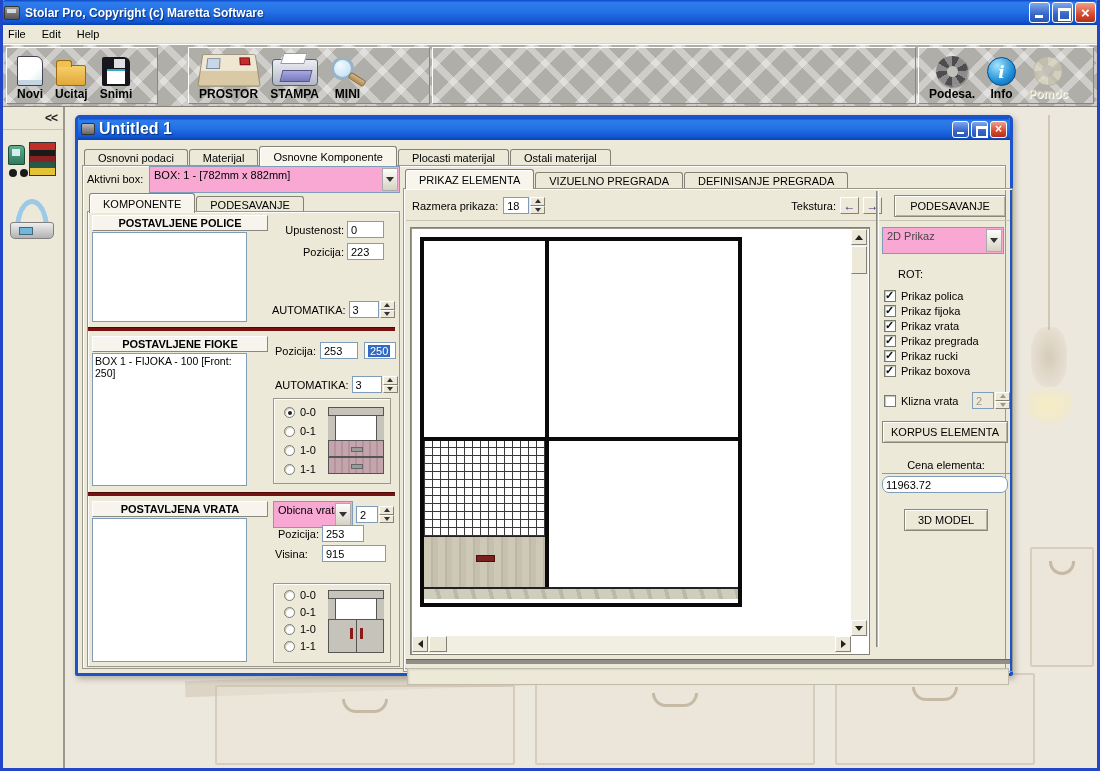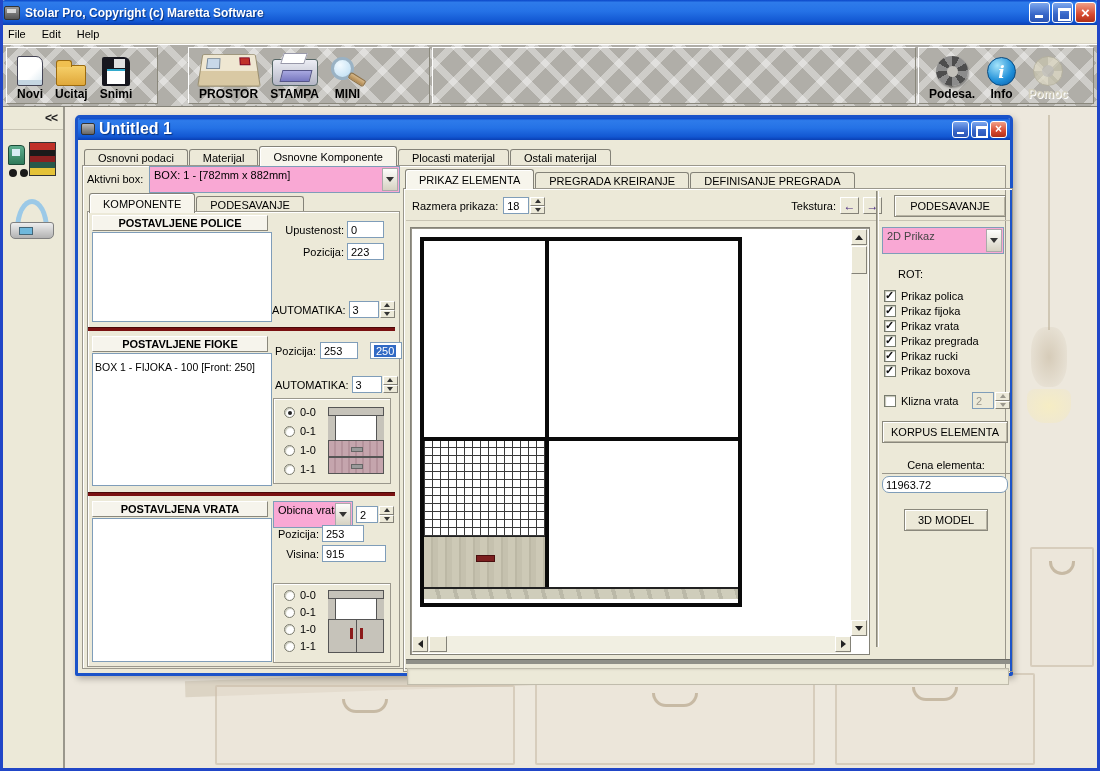--- a/index.html
+++ b/index.html
@@ -95,21 +95,21 @@
   .lpanel{position:absolute;left:4px;top:3px;width:313px;height:498px}
   .row-aktivni{position:absolute;left:0;top:0;width:100%;height:20px;display:flex;align-items:center}
   .lab{font-size:11px;color:#000}
   .select{position:relative;background:#f9a8d4;border:1px solid #7f9db9;height:27px;font-size:11px;padding:2px 18px 0 4px;overflow:hidden;white-space:nowrap}
   .select .da{position:absolute;right:1px;top:1px;bottom:1px;width:16px;background:linear-gradient(#fdfdfb,#d6d2c2);border:1px solid #aaa;display:flex;align-items:center;justify-content:center}
   .select .da::after{content:"";border:4px solid transparent;border-top:5px solid #333;margin-top:4px}
   .subtabs{left:2px;top:24px}
   .groups-border{position:absolute;left:0;top:42px;width:100%;height:456px;border:1px solid #9a978c;box-shadow:inset 1px 1px 0 #fff}
   .grp{position:absolute;left:2px;width:305px}
   .grp-hdr{position:absolute;left:3px;top:2px;width:176px;height:16px;background:#f6f4ec;border:1px solid;border-color:#fff #8a887c #8a887c #fff;font-size:11px;font-weight:bold;text-align:center;line-height:15px}
-  .listbox{position:absolute;left:3px;background:#fff;border:1px solid #7f9db9;width:180px;font-size:10.5px;padding:7px 2px}
+  .listbox{position:absolute;left:3px;background:#fff;border:1px solid #7f9db9;width:155px;font-size:10.5px;padding:1px 2px}
   .reddiv{position:absolute;left:1px;width:307px;height:4px;background:#7a1111;border-top:1px solid #4a0808}
   .fldrow{position:absolute;display:flex;align-items:center}
   .fld{background:#fff;border:1px solid #7f9db9;height:17px;font-size:11px;padding:1px 3px;color:#000}
   .fld:disabled,.fld.dis{background:#ece9d8;color:#9a978c}
   .spin{display:inline-flex;flex-direction:column;width:15px;height:17px;margin-left:1px}
   .spin b{flex:1;background:#ece9d8;border:1px solid;border-color:#fff #848278 #848278 #fff;display:flex;align-items:center;justify-content:center;position:relative}
   .spin b.up::after{content:"";border:3px solid transparent;border-bottom:4px solid #333;margin-top:-3px}
   .spin b.dn::after{content:"";border:3px solid transparent;border-top:4px solid #333;margin-bottom:-3px}
   .spin.dis b.up::after{border-bottom-color:#9a978c}
   .spin.dis b.dn::after{border-top-color:#9a978c}
@@ -329,21 +329,21 @@
             <div class="reddiv" style="top:158px"></div>
 
             <div class="grp" style="top:165px;height:155px">
               <div class="grp-hdr">POSTAVLJENE FIOKE</div>
               <div class="listbox" style="top:19px;height:133px">
                 <div>BOX 1 - FIJOKA - 100 [Front: 250]</div>
               </div>
               <div class="fldrow" style="left:186px;top:8px">
                 <span class="lab" style="margin-right:4px">Pozicija:</span>
                 <input class="fld" style="width: 38px;" value="253">
-                <div class="fld sel-fld" style="width:32px;margin-left:12px">
+                <div class="fld sel-fld" style="width:32px;margin-left:6px">
                   <span>250</span>
                 </div>
               </div>
               <div class="fldrow" style="left:186px;top:42px">
                 <span class="lab" style="margin-right:3px">AUTOMATIKA:</span>
                 <input class="fld" style="width: 30px;" value="3">
                 <span class="spin">
                     <b class="up"></b>
                     <b class="dn"></b>
                   </span>
@@ -387,21 +387,21 @@
                 <span class="spin">
                     <b class="up"></b>
                     <b class="dn"></b>
                   </span>
               </div>
               <div class="fldrow" style="left:186px;top:26px">
                 <span class="lab" style="width:44px;text-align:right;margin-right:3px">Pozicija:</span>
                 <input class="fld" style="width: 42px;" value="253">
               </div>
               <div class="fldrow" style="left:186px;top:46px">
-                <span class="lab" style="width:44px;text-align:right;margin-right:3px">Visina:</span>
+                <span class="lab" style="width:44px;text-align:left;margin-right:3px">Visina:</span>
                 <input class="fld" style="width: 64px;" value="915">
               </div>
               <div class="radio-box" style="left:184px;top:84px;width:118px;height:80px">
                 <label class="radio-row" style="margin-top:5px">
                     <span class="rad"></span>
                     <span>0-0</span>
                   </label>
                 <label class="radio-row" style="margin-top:5px">
                     <span class="rad"></span>
                     <span>0-1</span>
@@ -422,21 +422,21 @@
                       <i></i>
                     </div>
                 </div>
               </div>
             </div>
           </div>
 
           <div class="rpanel">
             <div class="tabs-row rp-tabs" style="position:absolute">
               <span class="tab active">PRIKAZ ELEMENTA</span>
-              <span class="tab">PREGRADA KREIRANJE</span>
+              <span class="tab">VIZUELNO PREGRADA</span>
               <span class="tab">DEFINISANJE PREGRADA</span>
             </div>
             <div class="rp-body">
 
               <div class="ctr-row">
                 <span class="lab" style="margin-left:6px">Razmera prikaza:</span>
                 <input class="fld" style="width: 26px; margin-left: 5px;" value="18">
                 <span class="spin">
                     <b class="up"></b>
                     <b class="dn"></b>

